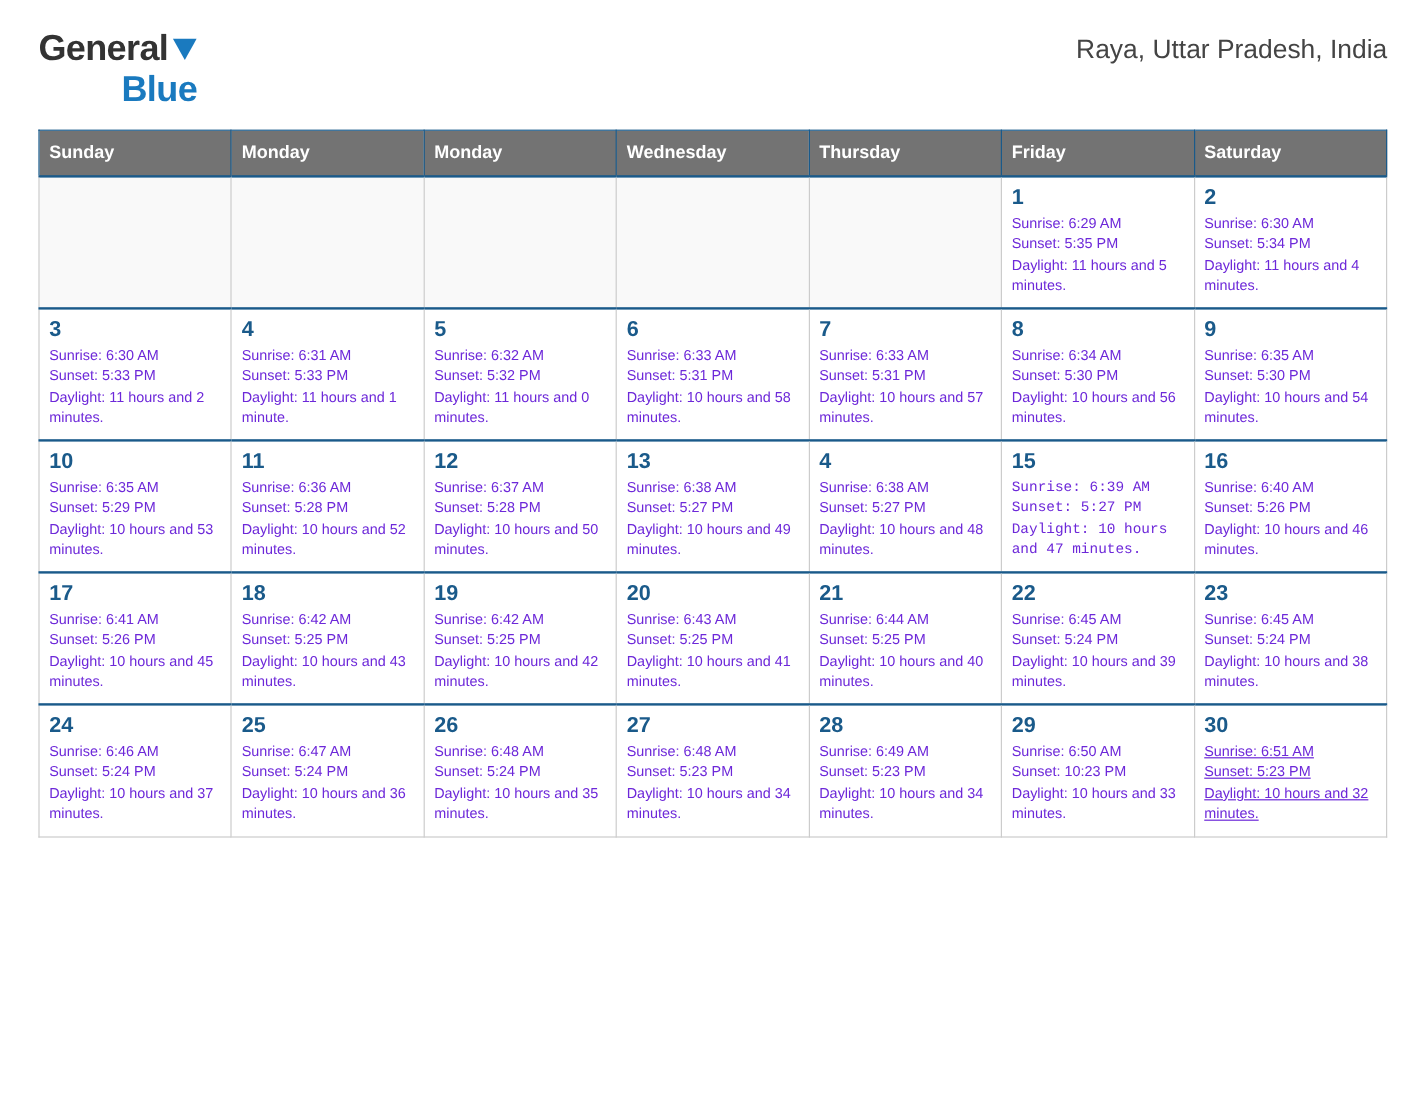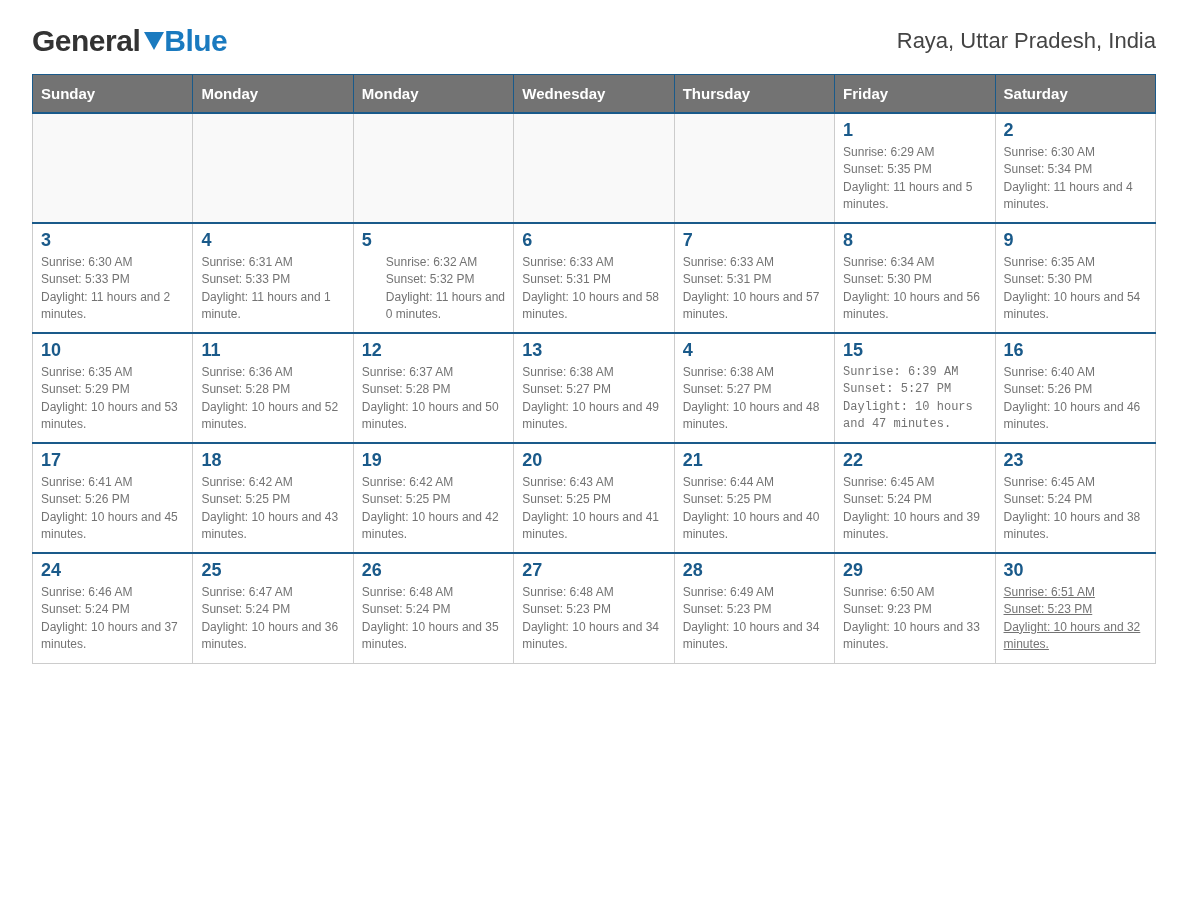--- a/index.html
+++ b/index.html
@@ -11,21 +11,21 @@
       min-height: 918px;
     }
     .header {
       display: flex;
       justify-content: space-between;
       align-items: flex-start;
       margin-bottom: 16px;
     }
     .logo {
       display: flex;
-      flex-direction: row;
+      flex-direction: column;
       align-items: flex-end;
     }
     .title-section {
       text-align: right;
     }
     .month-title {
       font-size: 48px;
       font-weight: normal;
       color: #222;
       line-height: 1.1;
@@ -59,21 +59,21 @@
     }
     .day-number {
       font-size: 18px;
       font-weight: bold;
       color: #1a5a8a;
       display: block;
       margin-bottom: 3px;
     }
     .day-info {
       font-size: 12px;
-      color: #737373;
+      color: #6d28d9;
       line-height: 1.45;
     }
     tr.week-row td {
       border-top: 2px solid #1a5a8a;
     }
     .empty-cell {
       background: #f9f9f9;
     }
     .logo-line1 {
       display: flex;
@@ -142,21 +142,21 @@
 Daylight: 11 hours and 2 minutes.</div>
         </td>
         <td>
           <span class="day-number">4</span>
           <div class="day-info" style="white-space: pre-line;">Sunrise: 6:31 AM
 Sunset: 5:33 PM
 Daylight: 11 hours and 1 minute.</div>
         </td>
         <td>
           <span class="day-number">5</span>
-          <div class="day-info" style="white-space: pre-line; margin-left: 24px;">Sunrise: 6:32 AM
+          <div class="day-info" style="white-space: pre-line;">Sunrise: 6:32 AM
 Sunset: 5:32 PM
 Daylight: 11 hours and 0 minutes.</div>
         </td>
         <td>
           <span class="day-number">6</span>
           <div class="day-info" style="white-space: pre-line;">Sunrise: 6:33 AM
 Sunset: 5:31 PM
 Daylight: 10 hours and 58 minutes.</div>
         </td>
         <td>
@@ -293,21 +293,21 @@
         </td>
         <td>
           <span class="day-number">28</span>
           <div class="day-info" style="white-space: pre-line;">Sunrise: 6:49 AM
 Sunset: 5:23 PM
 Daylight: 10 hours and 34 minutes.</div>
         </td>
         <td>
           <span class="day-number">29</span>
           <div class="day-info" style="white-space: pre-line;">Sunrise: 6:50 AM
-Sunset: 9:23 PM
+Sunset: 10:23 PM
 Daylight: 10 hours and 33 minutes.</div>
         </td>
         <td>
           <span class="day-number">30</span>
           <div class="day-info" style="white-space: pre-line; text-decoration: underline;">Sunrise: 6:51 AM
 Sunset: 5:23 PM
 Daylight: 10 hours and 32 minutes.</div>
         </td>
       </tr>
     </tbody>

